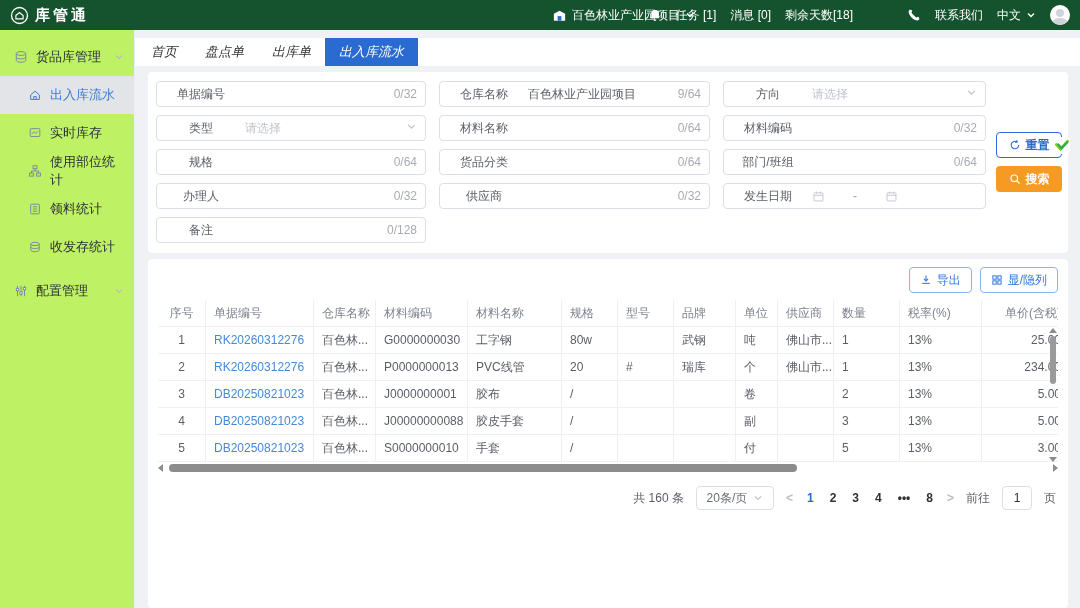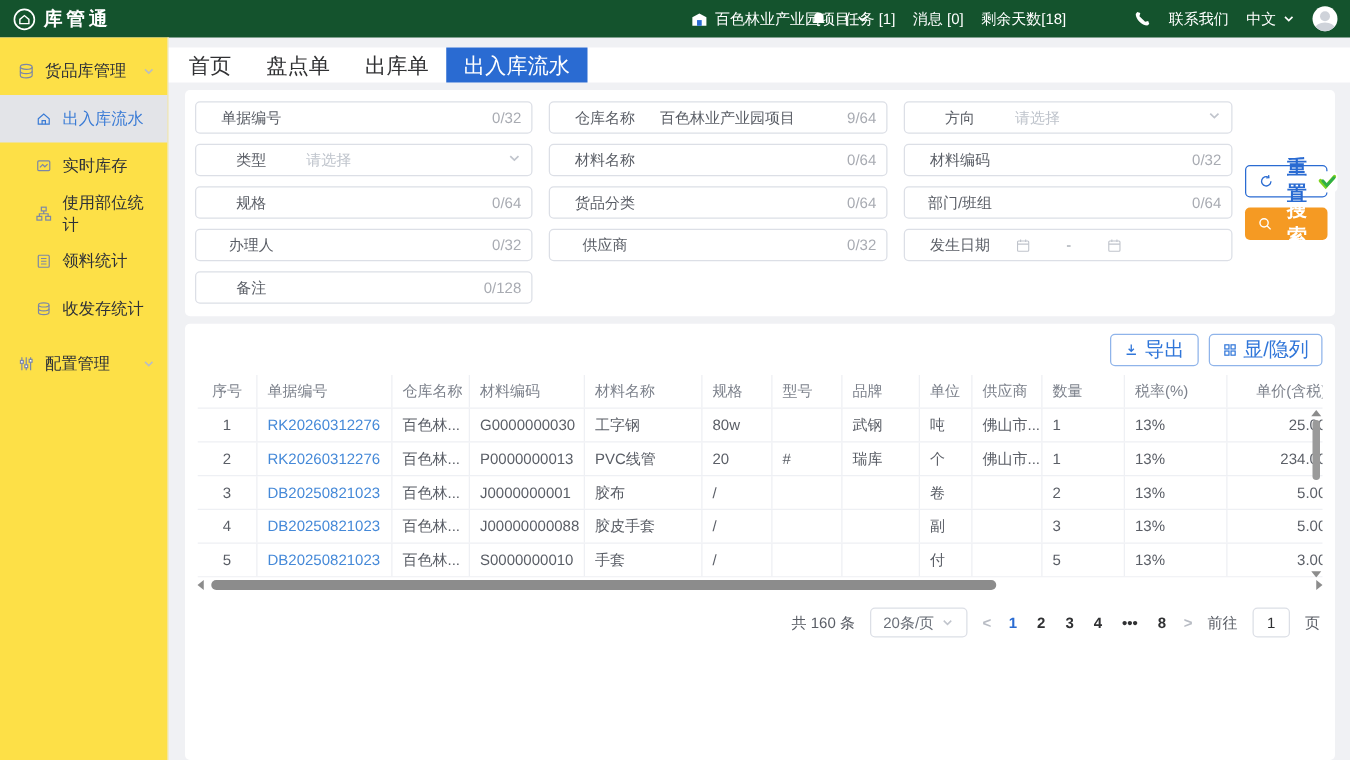--- a/index.html
+++ b/index.html
@@ -13,52 +13,52 @@
   .brand { display:flex; align-items:center; gap:6px; font-size:15px; font-weight:bold; letter-spacing:3px; }
   .tb-center { position:absolute; left:552px; top:0; height:30px; display:flex; align-items:center; gap:6px; }
   .tb-right { margin-left:auto; display:flex; align-items:center; gap:14px; font-size:12px; }
   .tb-item { display:flex; align-items:center; gap:5px; cursor:pointer; }
   .avatar { width:20px; height:20px; border-radius:50%; background:#fff; position:relative; overflow:hidden; }
   .avatar::before { content:""; position:absolute; left:6px; top:4px; width:8px; height:8px; border-radius:50%; background:#cfd3da; }
   .avatar::after { content:""; position:absolute; left:2px; top:13px; width:16px; height:10px; border-radius:50%; background:#cfd3da; }
 
   
   .main { flex:1; display:flex; min-height:0; position:relative; }
-  .sidebar { width:135px; background:#fde047; border-right:1px solid #ebedf0; padding-top:8px; flex:0 0 135px; }
+  .sidebar { width:135px; background:#bef264; border-right:1px solid #ebedf0; padding-top:8px; flex:0 0 135px; }
   .s-item { height:38px; display:flex; align-items:center; padding:0 10px 0 14px; gap:8px; font-size:13px; color:#2d3038; cursor:pointer; }
   .s-item .chev { margin-left:auto; color:#b9bdc6; }
   .s-item .sicon { color:#7c87a6; display:flex; }
   .s-child { padding-left:28px; }
   .s-active { background:#e3e4e8; color:#3a7bd5; }
   .s-active .sicon { color:#3a7bd5; }
 
   .content { flex:1; display:flex; flex-direction:column; min-width:0; }
   .tabstrip { height:28px; margin-top:8px; background:#fff; display:flex; align-items:stretch; padding-left:2px; }
-  .tab { padding:0 14px; display:flex; align-items:center; font-size:17px; color:#303133; cursor:pointer; }
+  .tab { padding:0 14px; display:flex; align-items:center; font-size:13px; color:#303133; cursor:pointer;font-style:italic; }
   .tab-active { background:#2a6bd2; color:#fff; }
 
   .card { background:#fff; border-radius:4px; margin:6px 12px 0 13px; }
 
   
   .search-card { padding:9px 8px 10px 8px; display:flex; }
   .form-cols { display:flex; gap:13px; }
   .fcol { display:flex; flex-direction:column; gap:8px; }
   .fcol1 { width:270px; } .fcol2 { width:271px; } .fcol3 { width:263px; }
   .field { height:26px; border:1px solid #dcdfe6; border-radius:4px; display:flex; align-items:center; background:#fff; }
   .f-label { width:88px; text-align:center; color:#5a5e66; flex:0 0 88px; }
   .f-input { flex:1; color:#5a5e66; display:flex; align-items:center; min-width:0; }
   .f-ph { color:#bfc4cc; }
   .f-counter { color:#a8abb2; padding-right:8px; }
   .f-chev { color:#c0c4cc; padding-right:8px; margin-left:auto; }
   .cal { color:#c0c4cc; display:flex; align-items:center; }
   .date-wrap { flex:1; display:flex; align-items:center; gap:0; }
   .date-sep { color:#9aa0a8; width:60px; text-align:center; }
 
   .form-actions { width:78px; margin-left:10px; display:flex; flex-direction:column; justify-content:center; gap:8px; align-items:flex-end; }
-  .btn { height:26px; border-radius:4px; display:inline-flex; align-items:center; justify-content:center; gap:5px; font-size:16px; cursor:pointer; padding:0 10px; }
+  .btn { height:26px; border-radius:4px; display:inline-flex; align-items:center; justify-content:center; gap:5px; font-size:12px; cursor:pointer; padding:0 10px; }
   .btn-reset { position:relative; width:66px; border:1px solid #2a6bd2; color:#2a6bd2; background:#fff; font-weight:bold; }
   .badge-green { position:absolute; right:-9px; top:4px; width:17px; height:17px; border-radius:4px; background:#fff; display:flex; align-items:center; justify-content:center; }
   .btn-search { width:66px; background:#f59a23; color:#fff; font-weight:bold; border:none; }
 
   
   .table-card { flex:1; padding:8px 10px; display:flex; flex-direction:column; }
   .tc-toolbar { display:flex; justify-content:flex-end; gap:8px; }
   .btn-light { border:1px solid #8fb4ea; color:#3076d9; background:#fff; }
   .tbl-wrap { position:relative; margin-top:7px; width:100%; overflow:hidden; }
   .tbl { width:940px; }

